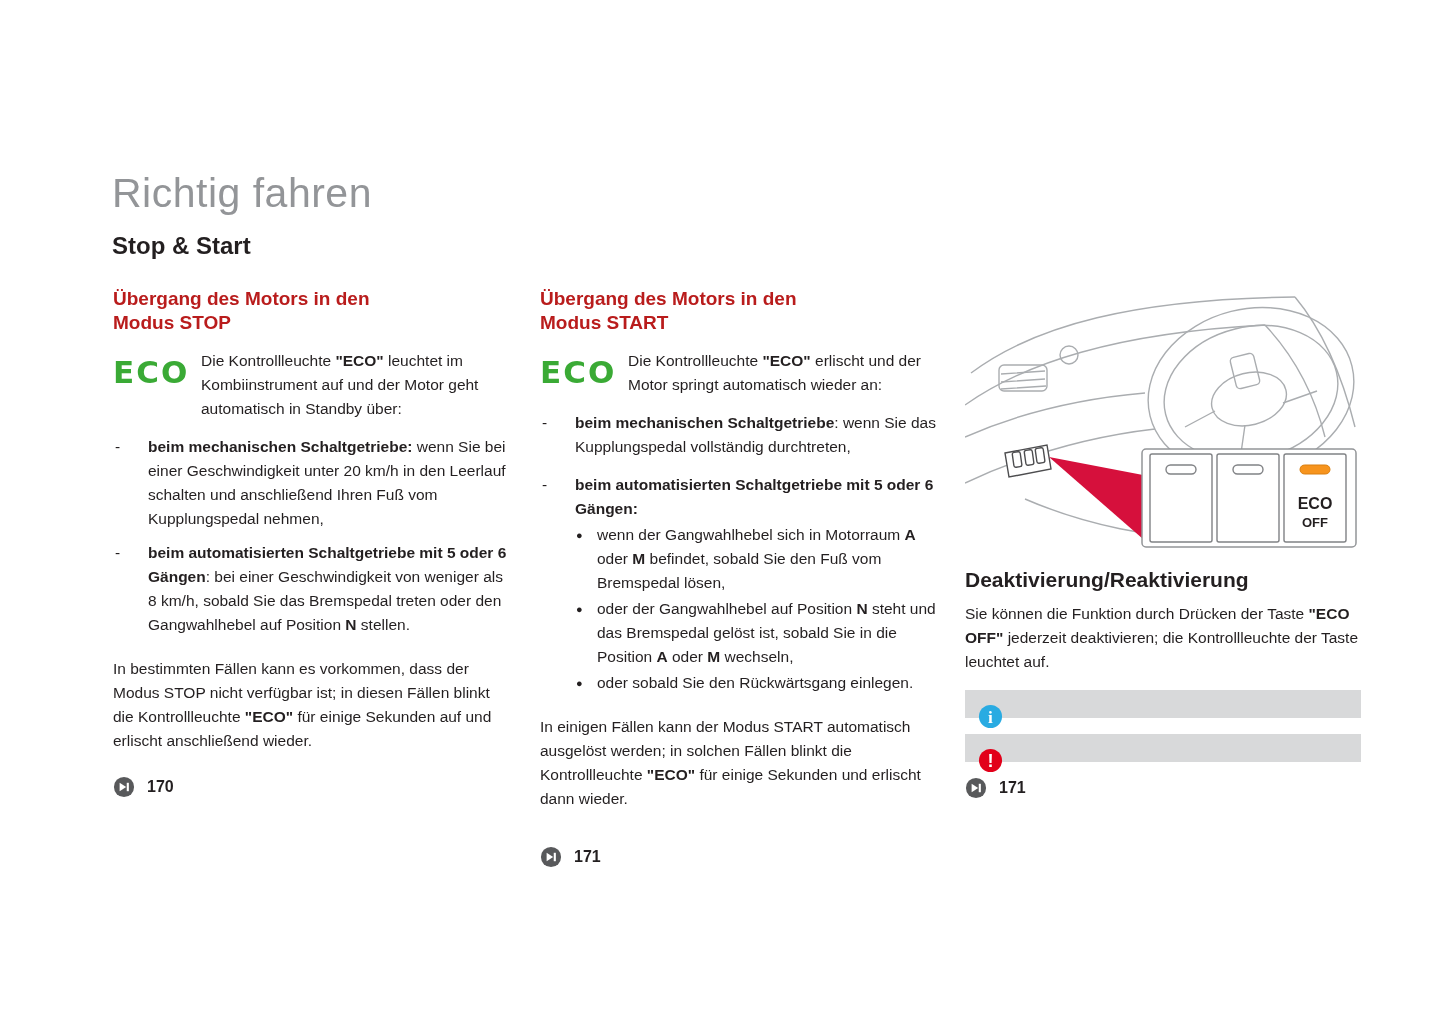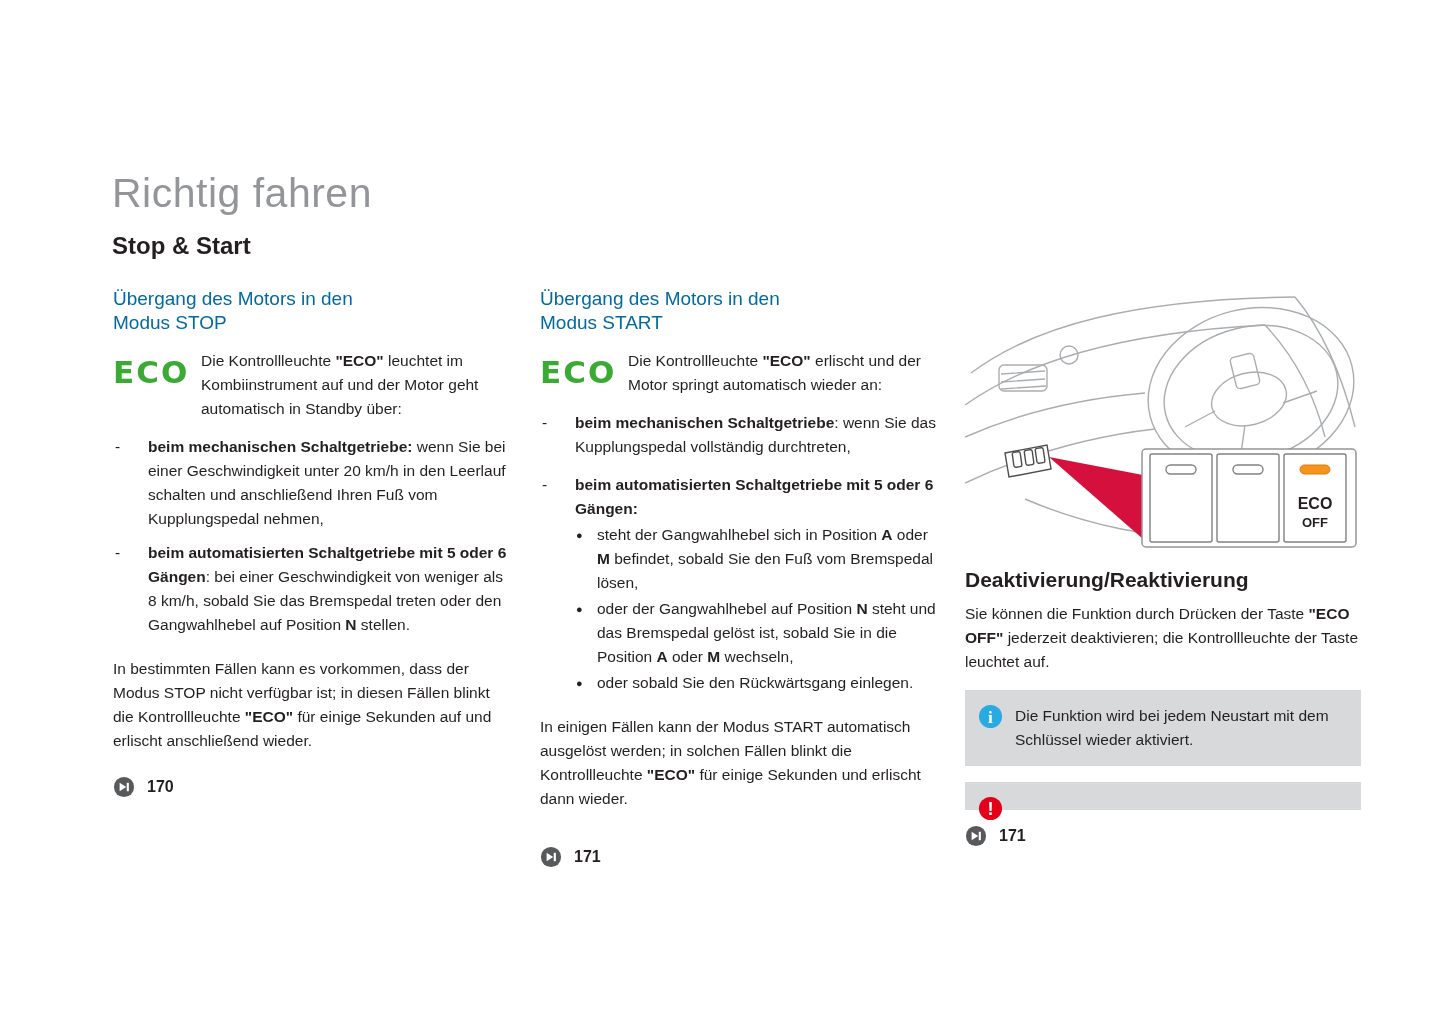--- a/index.html
+++ b/index.html
@@ -39,22 +39,22 @@
     line-height: 24px;
   }
   #col-stop  { left: 113px; width: 400px; }
   #col-start { left: 540px; width: 400px; }
   #col-right { left: 965px; width: 396px; }
 
   .section-heading {
     margin: 0 0 14px 0;
     font-size: 19px;
     line-height: 24px;
-    font-weight: normal;
-    color: #0369a1;
+    font-weight: bold;
+    color: #b91c1c;
   }
   .section-heading span { display: block; }
 
   .intro-row { display: flex; margin-bottom: 14px; }
   .eco-logo {
     flex: 0 0 88px;
     width: 88px;
     font-size: 31px;
     line-height: 34px;
     font-weight: bold;
@@ -146,21 +146,21 @@
     <div class="dash-item">
       <span class="marker">-</span>
       <div><b>beim mechanischen Schaltgetriebe</b><span>: wenn Sie das Kupplungspedal vollständig durchtreten,</span></div>
     </div>
     <div class="dash-item" style="margin-top:14px;">
       <span class="marker">-</span>
       <div><b>beim automatisierten Schaltgetriebe mit 5 oder 6 Gängen:</b></div>
       <div class="sub-list">
         <div class="sub-item">
           <span class="marker">●</span>
-          <div><span>steht der Gangwahlhebel sich in Position </span><b>A</b><span> oder </span><b>M</b><span> befindet, sobald Sie den Fuß vom Bremspedal lösen,</span></div>
+          <div><span>wenn der Gangwahlhebel sich in Motorraum </span><b>A</b><span> oder </span><b>M</b><span> befindet, sobald Sie den Fuß vom Bremspedal lösen,</span></div>
         </div>
         <div class="sub-item">
           <span class="marker">●</span>
           <div><span>oder der Gangwahlhebel auf Position </span><b>N</b><span> steht und das Bremspedal gelöst ist, sobald Sie in die Position </span><b>A</b><span> oder </span><b>M</b><span> wechseln,</span></div>
         </div>
         <div class="sub-item">
           <span class="marker">●</span>
           <div><span>oder sobald Sie den Rückwärtsgang einlegen.</span></div>
         </div>
       </div>
@@ -220,21 +220,20 @@
     </svg>
 
     <div class="right-heading">Deaktivierung/Reaktivierung</div>
     <p class="right-body"><span>Sie können die Funktion durch Drücken der Taste </span><b>"ECO OFF"</b><span> jederzeit deaktivieren; die Kontrollleuchte der Taste leuchtet auf.</span></p>
 
     <div class="gray-box">
       <svg class="box-icon" viewBox="0 0 26 26">
         <circle cx="13" cy="13" r="12" fill="#29abe2"></circle>
         <text x="13" y="19.5" text-anchor="middle" font-size="18" font-weight="bold" font-family="Liberation Serif, serif" fill="#ffffff">i</text>
       </svg>
-      <div>Die Funktion wird bei jedem Neustart mit dem Schlüssel wieder aktiviert.</div>
     </div>
 
     <div class="gray-box">
       <svg class="box-icon" viewBox="0 0 26 26">
         <circle cx="13" cy="13" r="12" fill="#e2001a"></circle>
         <text x="13" y="20" text-anchor="middle" font-size="19" font-weight="bold" fill="#ffffff">!</text>
       </svg>
     </div>
 
     <div class="page-ref mt-md">

